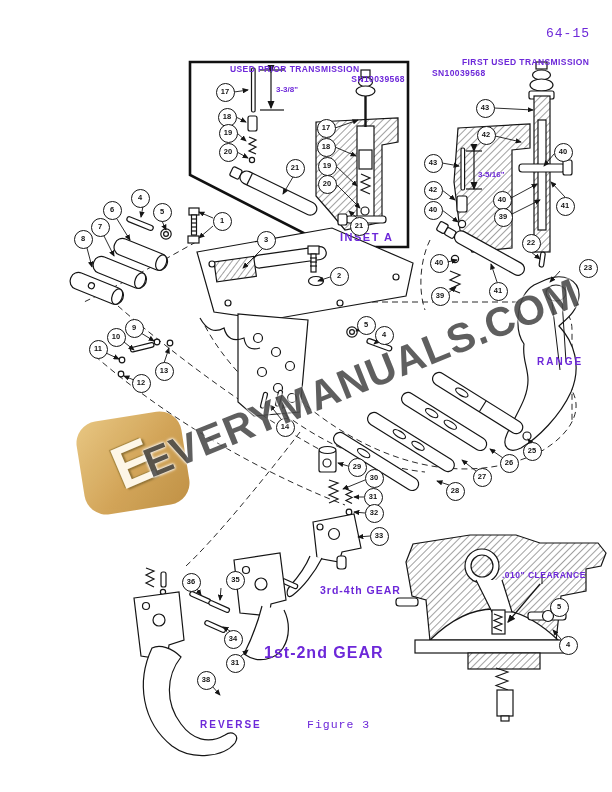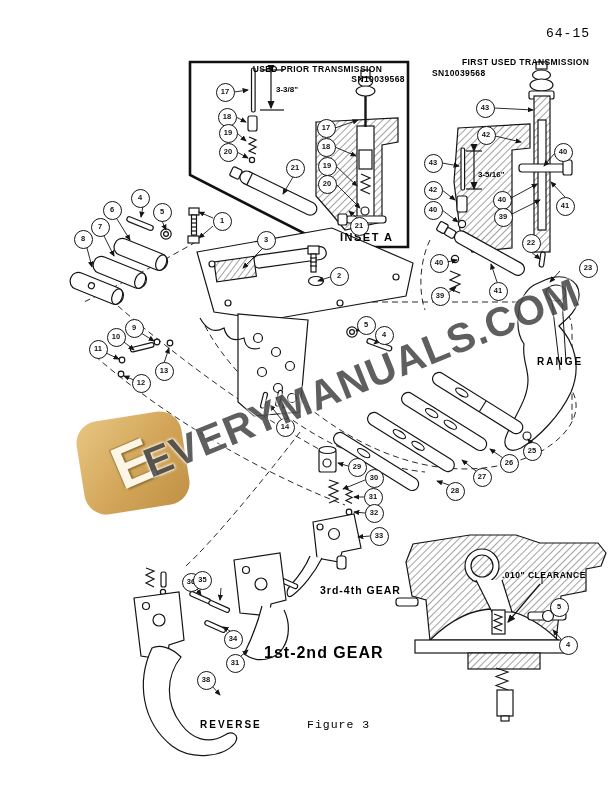--- a/index.html
+++ b/index.html
@@ -1,19 +1,19 @@
 <!DOCTYPE html>
 <html><head>
 <meta charset="utf-8">
 <style>
   html,body{margin:0;padding:0;background:#ffffff;}
   .page{position:relative;width:612px;height:792px;background:#ffffff;overflow:hidden;
         font-family:"Liberation Sans",sans-serif;color:#111;}
   .art{position:absolute;left:0;top:0;z-index:1;}
-  .lbl{position:absolute;z-index:3;font-weight:bold;color:#000000;white-space:pre;}
+  .lbl{position:absolute;z-index:3;font-weight:bold;color:#6d28d9;white-space:pre;}
   .mono{font-family:"Liberation Mono",monospace;font-weight:normal;}
   .callout{position:absolute;z-index:3;width:17px;height:17px;border:1.6px solid #151515;
            border-radius:50%;background:#fff;display:flex;align-items:center;justify-content:center;
            font-size:7.5px;font-weight:bold;line-height:1;}
   .wm-logo{position:absolute;left:80px;top:416px;width:106px;height:94px;border-radius:22px;
            background:linear-gradient(135deg,#e7c47c,#d0a050 55%,#bd8c3c);z-index:4;opacity:.95;
            transform:rotate(-9deg);display:flex;align-items:center;justify-content:center;}
   .wm-logo span{font-size:60px;font-weight:bold;color:#fdf6e6;transform:rotate(-14deg);
            text-shadow:2px 2px 2px #8a6a2a, -1px -1px 1px #a07f35;}
   .wm-text{position:absolute;left:146px;top:442px;z-index:4;transform:rotate(-22deg);
@@ -321,21 +321,21 @@
       <line x1="230" y1="631" x2="223" y2="627" marker-end="url(#arr)"></line>
       <line x1="241" y1="656" x2="248" y2="650" marker-end="url(#arr)"></line>
       <line x1="212" y1="686" x2="220" y2="695" marker-end="url(#arr)"></line>
       <line x1="553" y1="604" x2="552" y2="613" marker-end="url(#arr)"></line>
       <line x1="561" y1="639" x2="553" y2="630" marker-end="url(#arr)"></line>
     </g>
   </svg>
 
   <div class="lbl mono" style="left:546px;top:26px;font-size:13px;letter-spacing:1px;">64-15</div>
 
-  <div class="lbl" style="left:230px;top:64px;width:175px;text-align:center;font-size:8.5px;letter-spacing:.4px;">USED PRIOR TRANSMISSION</div>
+  <div class="lbl" style="left:230px;top:64px;width:175px;text-align:left;font-size:8.5px;letter-spacing:.4px;">USED PRIOR TRANSMISSION</div>
   <div class="lbl" style="left:230px;top:74px;width:175px;text-align:right;font-size:8.5px;letter-spacing:.4px;">SN10039568</div>
   <div class="lbl" style="left:276px;top:85px;font-size:8px;">3-3/8"</div>
   <div class="lbl" style="left:340px;top:231px;width:65px;text-align:left;font-size:11px;letter-spacing:1.5px;">INSET A</div>
 
   <div class="lbl" style="left:432px;top:57px;font-size:8.5px;letter-spacing:.4px;padding-left:30px;">FIRST USED TRANSMISSION</div>
   <div class="lbl" style="left:432px;top:68px;font-size:8.5px;letter-spacing:.4px;">SN10039568</div>
   <div class="lbl" style="left:478px;top:170px;font-size:8px;">3-5/16"</div>
 
   <div class="lbl" style="left:537px;top:356px;font-size:10px;letter-spacing:2px;">RANGE</div>
   <div class="lbl" style="left:320px;top:584px;font-size:10.5px;letter-spacing:1px;">3rd-4th GEAR</div>
@@ -388,21 +388,21 @@
       <div class="callout" style="left: 522.5px; top: 441.5px;">25</div>
       <div class="callout" style="left: 499.5px; top: 453.5px;">26</div>
       <div class="callout" style="left: 472.5px; top: 467.5px;">27</div>
       <div class="callout" style="left: 445.5px; top: 481.5px;">28</div>
       <div class="callout" style="left: 347.5px; top: 457.5px;">29</div>
       <div class="callout" style="left: 364.5px; top: 468.5px;">30</div>
       <div class="callout" style="left: 363.5px; top: 487.5px;">31</div>
       <div class="callout" style="left: 364.5px; top: 503.5px;">32</div>
       <div class="callout" style="left: 369.5px; top: 526.5px;">33</div>
       <div class="callout" style="left: 181.5px; top: 572.5px;">36</div>
-      <div class="callout" style="left: 193px; top: 570.5px;">35</div>
+      <div class="callout" style="left: 226px; top: 570.5px;">35</div>
       <div class="callout" style="left: 223.5px; top: 629.5px;">34</div>
       <div class="callout" style="left: 225.5px; top: 653.5px;">31</div>
       <div class="callout" style="left: 196.5px; top: 670.5px;">38</div>
       <div class="callout" style="left: 549.5px; top: 597.5px;">5</div>
       <div class="callout" style="left: 558.5px; top: 635.5px;">4</div>
     </div>
 
   <div class="wm-logo">
     <span>E</span>
   </div>

